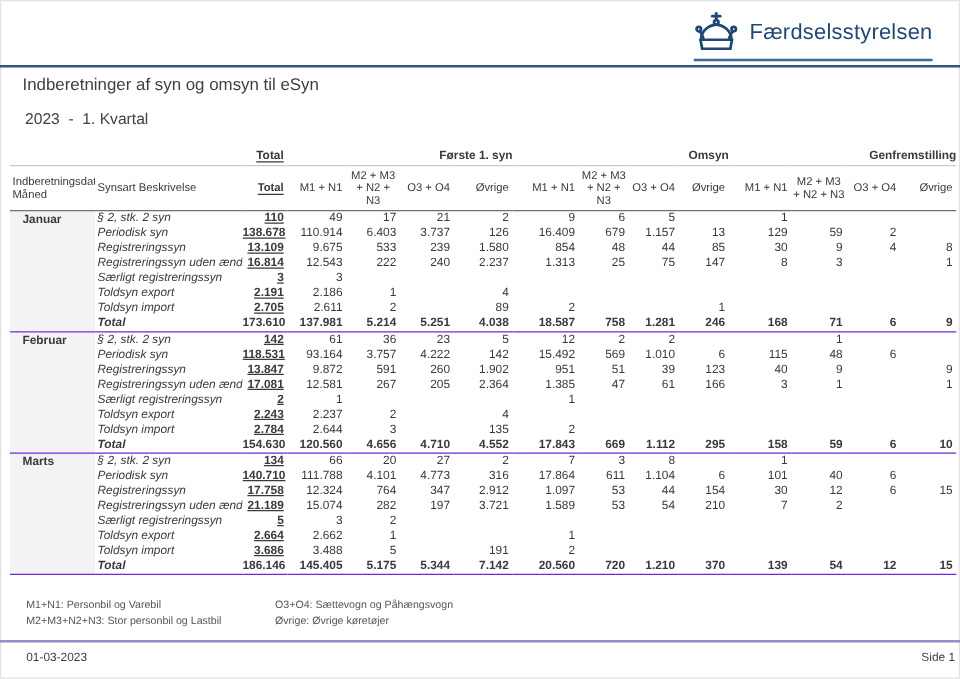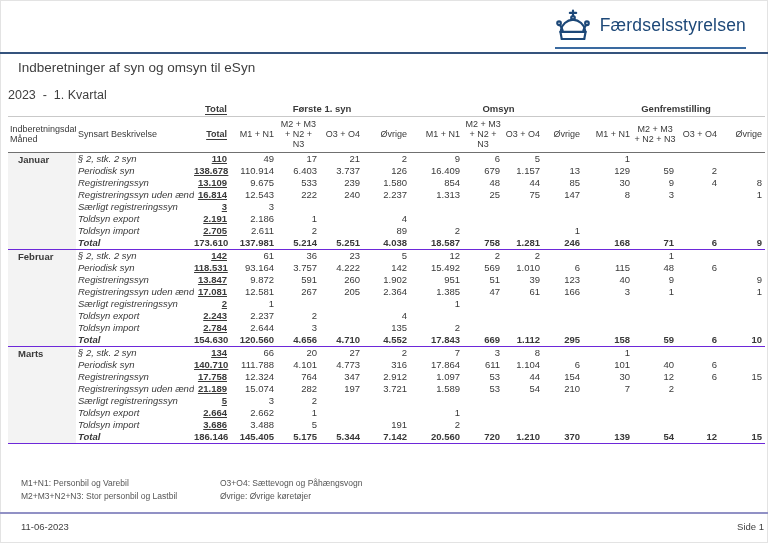--- a/index.html
+++ b/index.html
@@ -7,31 +7,31 @@
     width:768px; height:543px; background:#ffffff; position:relative;
     font-family:"Liberation Sans", sans-serif; color:#3a3a3a;
     box-shadow: inset 0 0 0 1px #e3e3e3; overflow:hidden;
   }
   
   .logo { position:absolute; top:9px; right:22px; display:flex; align-items:center;
           gap:9px; padding-bottom:5px; border-bottom:2px solid #3a6aa0; }
   .brand { font-size:17.5px; color:#1d4878; letter-spacing:0.2px; white-space:nowrap; }
   .top-rule { position:absolute; top:52px; left:0; width:768px; height:2px; background:#35537d; }
   .title { position:absolute; top:60px; left:18px; font-size:13.5px; color:#3f3f3f; }
-  .subtitle { position:absolute; top:88px; left:8px; font-size:12.5px; color:#3f3f3f; white-space:pre; }
+  .subtitle { position:absolute; top:88px; left:20px; font-size:12.5px; color:#3f3f3f; white-space:pre; }
 
   
-  table { position:absolute; top:98px; left:8px; width:757px;
+  table { position:absolute; top:114px; left:8px; width:757px;
           border-collapse:collapse; table-layout:fixed; }
   td, th { padding:0; overflow:hidden; font-weight:normal; }
   thead .group-row th { border-bottom:1px solid #c9c9c9; font-size:9.5px; font-weight:bold;
           height:16px; vertical-align:bottom; padding-bottom:2px; white-space:nowrap; }
   .g-total { text-align:right; padding-right:3px; }
   .g-total span { text-decoration:underline; text-underline-offset:2px; text-decoration-thickness:1px; }
-  .g-left { text-align:center; padding-left:4px; }
+  .g-left { text-align:right; padding-left:4px; }
   thead .col-row th { border-bottom:1.5px solid #707070; font-size:9px; color:#3a3a3a;
           vertical-align:middle; text-align:right; padding:2px 3px 3px 0; white-space:nowrap; }
   thead .col-row th.h-left { text-align:left; padding-left:2px; white-space:pre-line; }
   thead .col-row th.wrap-h { white-space:pre-line; text-align:center; padding-right:0; line-height:10px; }
   thead .col-row th.total-h { font-weight:bold; text-decoration:underline;
           text-underline-offset:2px; text-decoration-thickness:1px; }
   tbody.section { border-bottom:1px solid #6d28d9; }
   .num { text-align:right; padding-right:3px; font-size:9.5px; height:12px;
          line-height:12px; white-space:nowrap; }
   .rowlabel { font-size:9.5px; padding-left:2px; white-space:nowrap; height:12px; line-height:12px;font-style:italic; }
@@ -523,14 +523,14 @@
 <div class="legend-col legend-a">
   <div>M1+N1: Personbil og Varebil</div>
   <div>M2+M3+N2+N3: Stor personbil og Lastbil</div>
 </div>
 <div class="legend-col legend-b">
   <div>O3+O4: Sættevogn og Påhængsvogn</div>
   <div>Øvrige: Øvrige køretøjer</div>
 </div>
 
 <div class="footer-rule"></div>
-<div class="footer-date">11-06-2023</div>
+<div class="footer-date">01-03-2023</div>
 <div class="footer-page">Side 1</div>
 
 </body></html>

